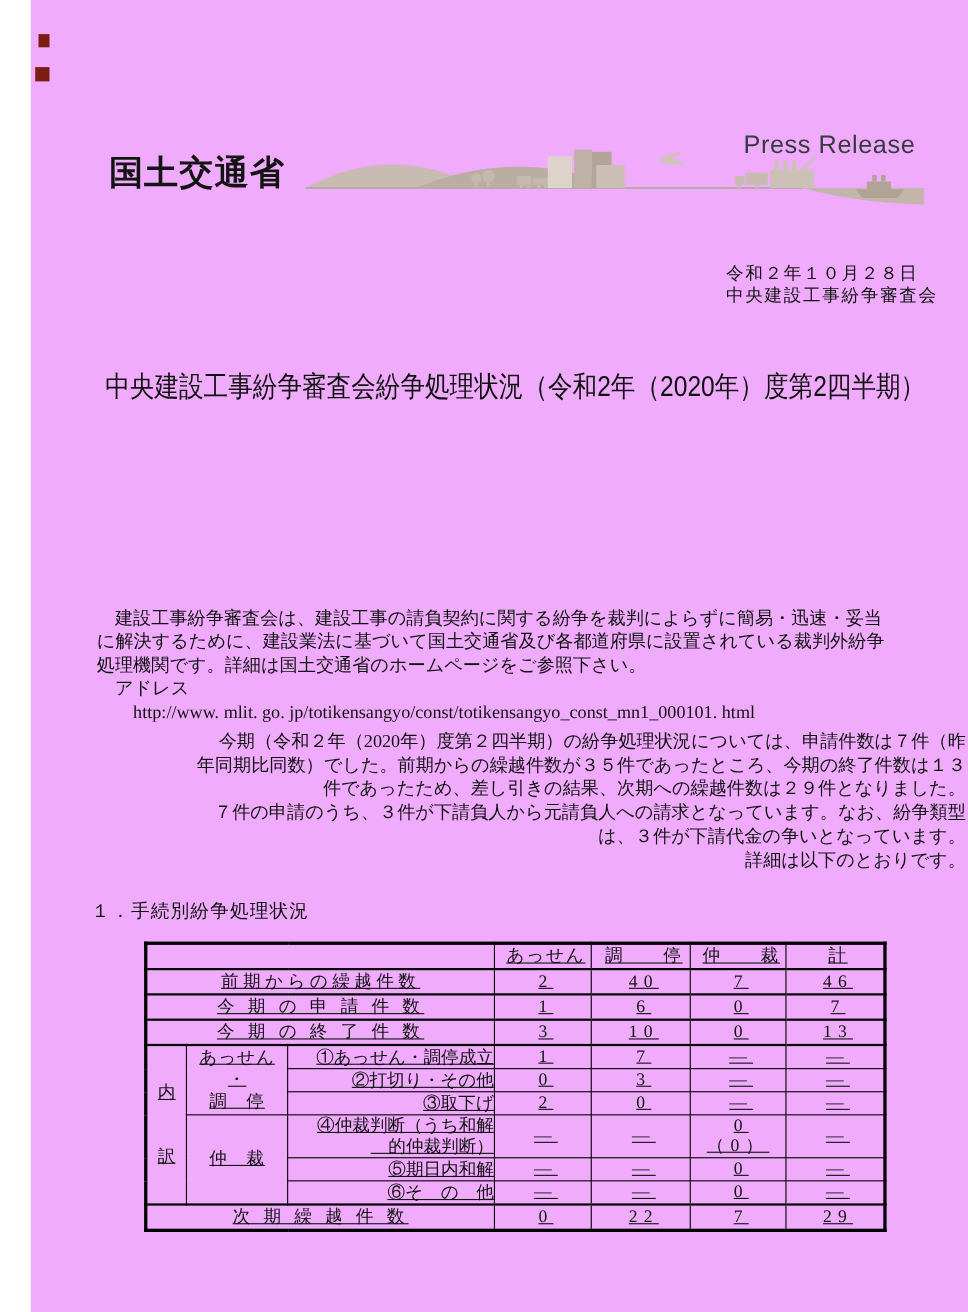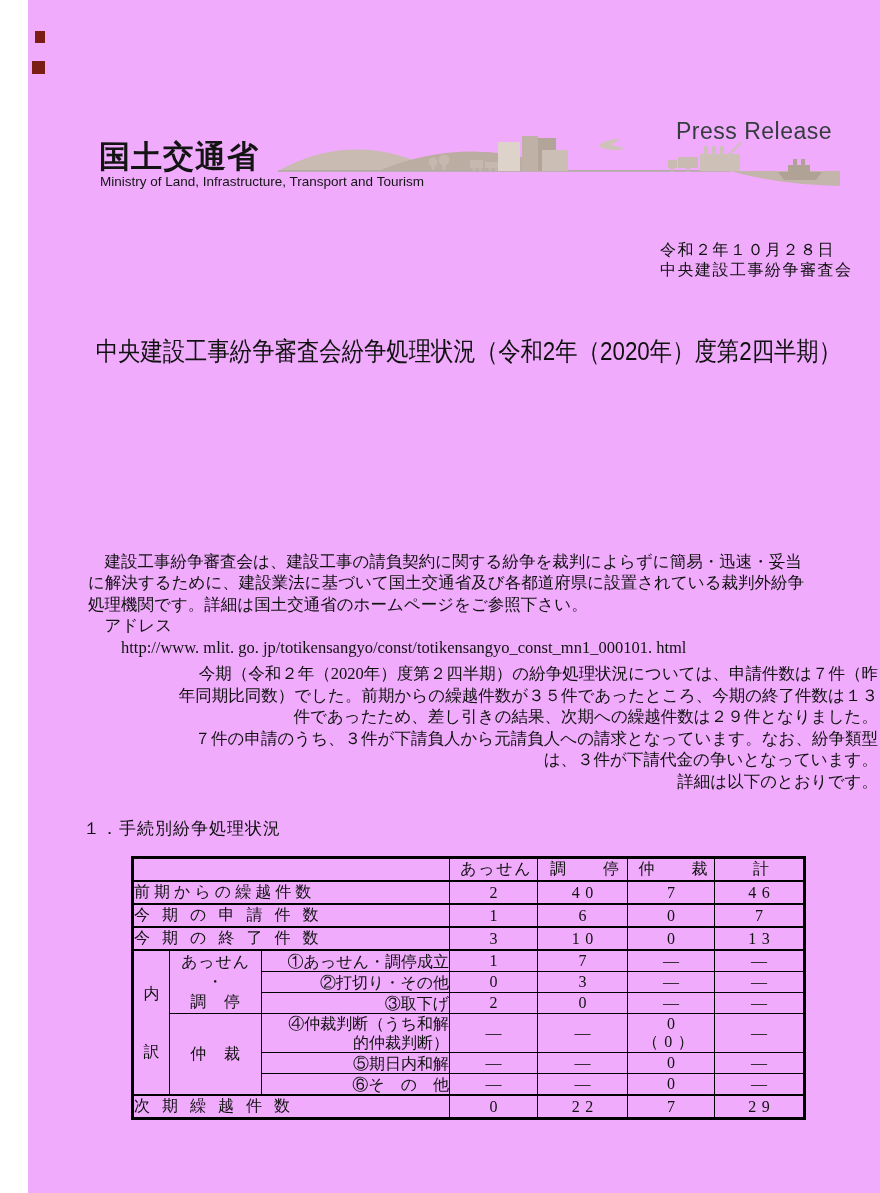--- a/index.html
+++ b/index.html
@@ -27,42 +27,41 @@
            font-size:16.5px;line-height:22px;white-space:pre-line;}
   .para{font-size:16.5px;line-height:21.5px;white-space:pre-line;width:790px;}
   .para1{left:60px;top:529px;}
   .para2{left:60px;top:663px;text-align:right;}
   .url-line a{color:#111;text-decoration:none;}
   .sec-heading{left:55px;top:817px;font-size:17px;letter-spacing:1px;}
   
   .tbl-wrap{left:103px;top:856px;}
   table.disp{border-collapse:collapse;table-layout:fixed;border:3px solid #000;}
   table.disp td{border:1px solid #000;padding:0;font-size:16px;height:20px;
-                vertical-align:middle;overflow:hidden;}
+                vertical-align:middle;overflow:hidden;text-decoration:underline;}
   td.v{border-left:2px solid #000;text-align:center;letter-spacing:0.35em;text-indent:0.35em;}
   tr.thick td{border-bottom:2px solid #000;}
   tr.thick-top td{border-top:2px solid #000;}
-  td.sum-label{letter-spacing:0.25em;}
+  td.sum-label{text-align:center;letter-spacing:0.25em;}
   td.hdr{text-align:center;letter-spacing:0.1em;}
   td.uchiwake{text-align:center;font-size:16.5px;white-space:pre-line;line-height:58px;}
   td.grp{text-align:center;white-space:pre-line;line-height:20px;letter-spacing:0.05em;}
   td.item{padding-left:4px;font-size:15.5px;white-space:pre-line;line-height:19px;text-align:right;}
   td.row4{height:40px;}
   td.v2{white-space:pre-line;line-height:18px;font-size:15px;}
 </style>
 </head>
 <body>
 
 <div id="page">
 
   <div class="corner-mark" style="left:7px;top:31px;width:10px;height:12px;"></div>
   <div class="corner-mark" style="left:4px;top:61px;width:13px;height:13px;"></div>
 
   <div class="abs logo-jp">国土交通省</div>
-  <div class="abs logo-en">Ministry of Land, Infrastructure, Transport and Tourism</div>
   <div class="abs press-release">Press Release</div>
 
   <div class="abs skyline">
     <svg width="580" height="68" viewBox="0 0 580 68">
 
       <path d="M18,47 Q95,4 178,47 Z" fill="#c9bbb1"></path>
       <path d="M118,47 Q212,8 305,47 Z" fill="#bcada2"></path>
 
       <rect x="18" y="46" width="452" height="1.8" fill="#b3aca6"></rect>
 

